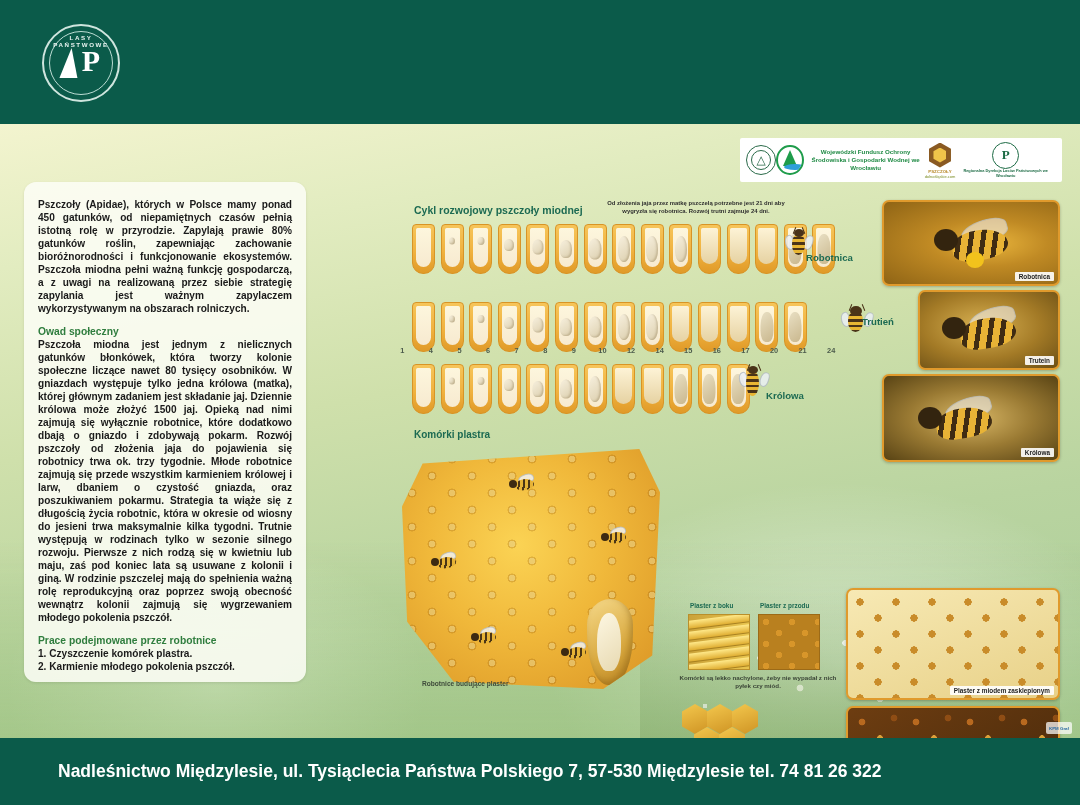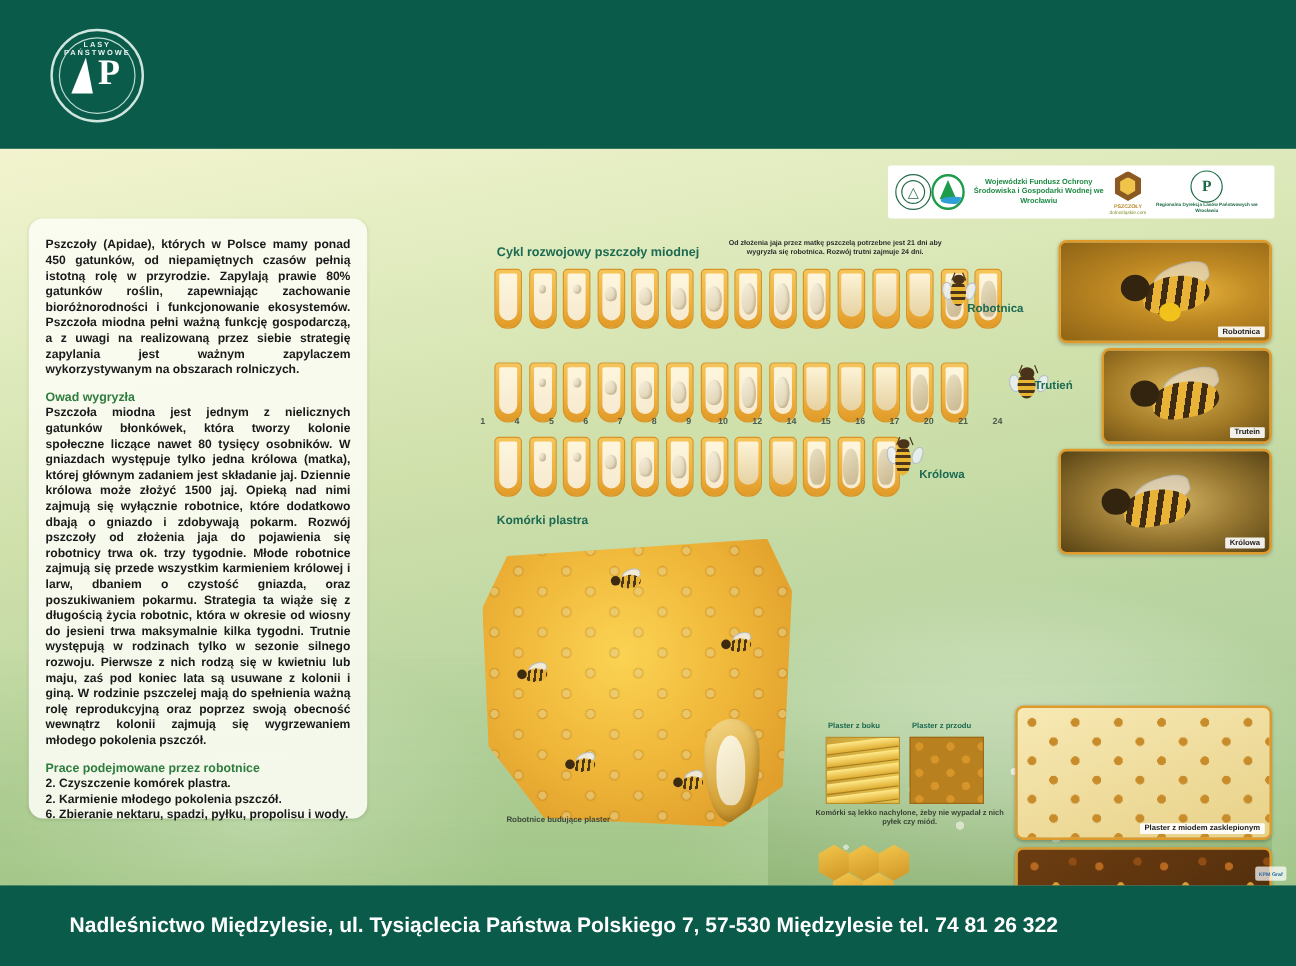--- a/index.html
+++ b/index.html
@@ -433,27 +433,26 @@
     </div>
   </div>
 </div>
 
 <div class="poster">
   <div class="meadow"></div>
   <div class="meadow-stems"></div>
 
   <div class="text-panel">
     <div class="tp-para">Pszczoły (Apidae), których w Polsce mamy ponad 450 gatunków, od niepamiętnych czasów pełnią istotną rolę w przyrodzie. Zapylają prawie 80% gatunków roślin, zapewniając zachowanie bioróżnorodności i funkcjonowanie ekosystemów. Pszczoła miodna pełni ważną funkcję gospodarczą, a z uwagi na realizowaną przez siebie strategię zapylania jest ważnym zapylaczem wykorzystywanym na obszarach rolniczych.</div>
-    <div class="tp-head">Owad wygryzła</div>
+    <div class="tp-head">Owad społeczny</div>
     <div class="tp-para">Pszczoła miodna jest jednym z nielicznych gatunków błonkówek, która tworzy kolonie społeczne liczące nawet 80 tysięcy osobników. W gniazdach występuje tylko jedna królowa (matka), której głównym zadaniem jest składanie jaj. Dziennie królowa może złożyć 1500 jaj. Opieką nad nimi zajmują się wyłącznie robotnice, które dodatkowo dbają o gniazdo i zdobywają pokarm. Rozwój pszczoły od złożenia jaja do pojawienia się robotnicy trwa ok. trzy tygodnie. Młode robotnice zajmują się przede wszystkim karmieniem królowej i larw, dbaniem o czystość gniazda, oraz poszukiwaniem pokarmu. Strategia ta wiąże się z długością życia robotnic, która w okresie od wiosny do jesieni trwa maksymalnie kilka tygodni. Trutnie występują w rodzinach tylko w sezonie silnego rozwoju. Pierwsze z nich rodzą się w kwietniu lub maju, zaś pod koniec lata są usuwane z kolonii i giną. W rodzinie pszczelej mają do spełnienia ważną rolę reprodukcyjną oraz poprzez swoją obecność wewnątrz kolonii zajmują się wygrzewaniem młodego pokolenia pszczół.</div>
     <div class="tp-head">Prace podejmowane przez robotnice</div>
     <div class="tp-list">
-      <div>2. Czyszczenie komórek plastra.</div>
+      <div>1. Czyszczenie komórek plastra.</div>
       <div>2. Karmienie młodego pokolenia pszczół.</div>
-      <div>6. Zbieranie nektaru, spadzi, pyłku, propolisu i wody.</div>
     </div>
   </div>
 
 
   <div class="sponsors">
     <div class="sp">
       <div class="sp-badge">
           <div class="inner">△</div>
         </div>
     </div>

